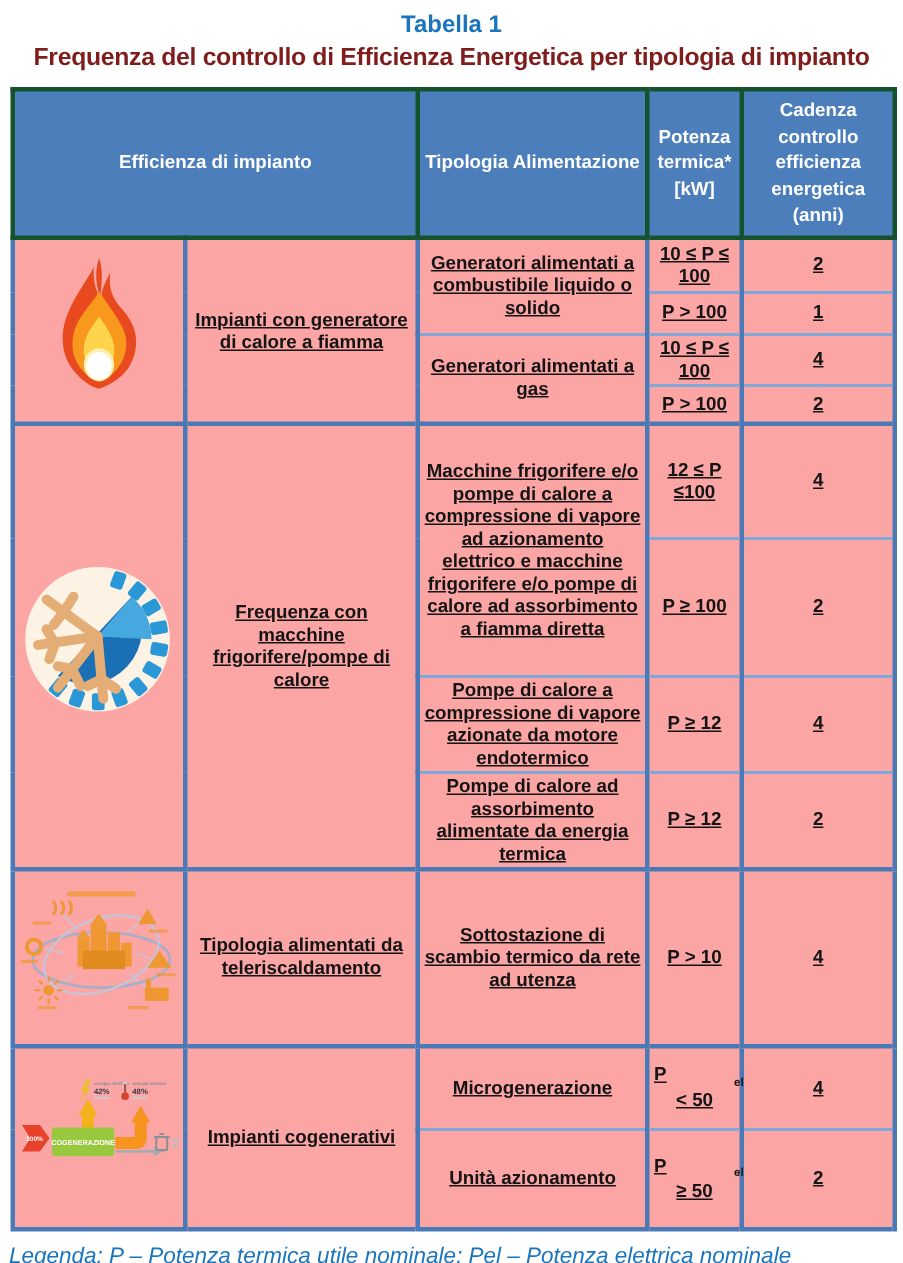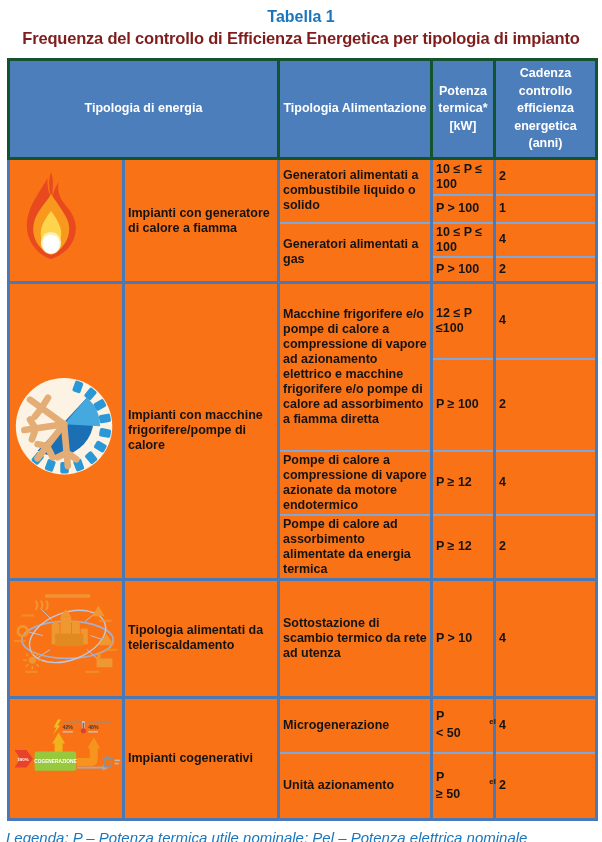--- a/index.html
+++ b/index.html
@@ -1,21 +1,21 @@
 <!DOCTYPE html>
 <html><head>
 <meta charset="utf-8">
 <style>
   html,body{margin:0;padding:0;background:#fff;}
   .page{width:602px;height:842px;background:#fff;font-family:"Liberation Sans",sans-serif;overflow:hidden;position:relative;}
   .title{color:#1b75bc;font-weight:bold;font-size:16px;text-align:center;padding-top:8px;}
   .subtitle{color:#7f1d1d;font-weight:bold;font-size:16.5px;text-align:center;white-space:nowrap;margin-top:3px;letter-spacing:-0.2px;}
   table.main{border-collapse:collapse;table-layout:fixed;width:588px;margin:10px 0 0 7px;border:3px solid #4a79b8;}
   table.main th{background:#4d7ebc;color:#fff;font-weight:bold;font-size:12.5px;line-height:1.4;vertical-align:middle;text-align:center;border:3px solid #14532d;padding:2px 3px;height:92px;}
-  table.main td{border-left:3px solid #4a79b8;border-right:3px solid #4a79b8;border-top:2px solid #7fa8d9;border-bottom:2px solid #7fa8d9;vertical-align:middle;font-weight:bold;color:#141414;font-size:12.5px;line-height:1.2;padding:1px 3px;background:#f97316;}
+  table.main td{border-left:3px solid #4a79b8;border-right:3px solid #4a79b8;border-top:2px solid #7fa8d9;border-bottom:2px solid #7fa8d9;vertical-align:middle;text-align:center;font-weight:bold;color:#141414;font-size:12.5px;line-height:1.2;padding:1px 3px;background:#fca5a5;text-decoration:underline;}
   tr.gs > td{border-top:3px solid #4a79b8;}
   td.imp{padding:0 18px;}
   td.alim{font-size:12.3px;}
   td.cad{font-size:13px;}
   td.img-cell{padding:2px;}
   sub.sb{font-size:0.62em;margin-left:45px;}
   .legend{color:#1b75bc;font-style:italic;font-size:15px;margin:8px 0 0 6px;}
 </style>
 </head>
 <body>
@@ -28,21 +28,21 @@
   <table class="main">
     <colgroup>
       <col style="width:115px">
         <col style="width:155px">
         <col style="width:153px">
         <col style="width:63px">
         <col style="width:102px">
     </colgroup>
     <thead>
       <tr>
-        <th colspan="2">Tipologia di energia</th>
+        <th colspan="2">Efficienza di impianto</th>
         <th>Tipologia Alimentazione</th>
         <th>Potenza termica* [kW]</th>
         <th>Cadenza controllo efficienza energetica (anni)</th>
       </tr>
     </thead>
     <tbody>
 
       <tr class="gs" style="height:36px">
         <td class="img-cell" rowspan="4">
           <svg viewBox="0 0 90 115" width="76" height="104">
@@ -92,21 +92,21 @@
             <path d="M78 22 A39 39 0 0 1 26 78 Z" fill="#1a6fb5"></path>
             <path d="M78 22 A39 39 0 0 1 92 52 L54 50 Z" fill="#45a9e0"></path>
             <g stroke="#e5ad76" stroke-width="7" stroke-linecap="round" fill="none">
               <path d="M54 50 L18 24 M30 33 L23 42 M30 33 L37 22"></path>
               <path d="M54 50 L12 56 M24 55 L18 45 M24 55 L20 66"></path>
               <path d="M54 50 L26 86 M36 73 L26 71 M36 73 L42 85"></path>
               <path d="M54 50 L58 94 M57 80 L47 85 M57 80 L67 87"></path>
             </g>
           </svg>
         </td>
-        <td class="imp" rowspan="4">Impianti con macchine frigorifere/pompe di calore</td>
+        <td class="imp" rowspan="4">Frequenza con macchine frigorifere/pompe di calore</td>
         <td class="alim" rowspan="2">Macchine frigorifere e/o pompe di calore a compressione di vapore ad azionamento elettrico e macchine frigorifere e/o pompe di calore ad assorbimento a fiamma diretta</td>
         <td class="pot">12 ≤ P ≤100</td>
         <td class="cad">4</td>
       </tr>
       <tr style="height:92px">
         <td class="pot">P ≥ 100</td>
         <td class="cad">2</td>
       </tr>
       <tr style="height:55px">
         <td class="alim">Pompe di calore a compressione di vapore azionate da motore endotermico</td>

